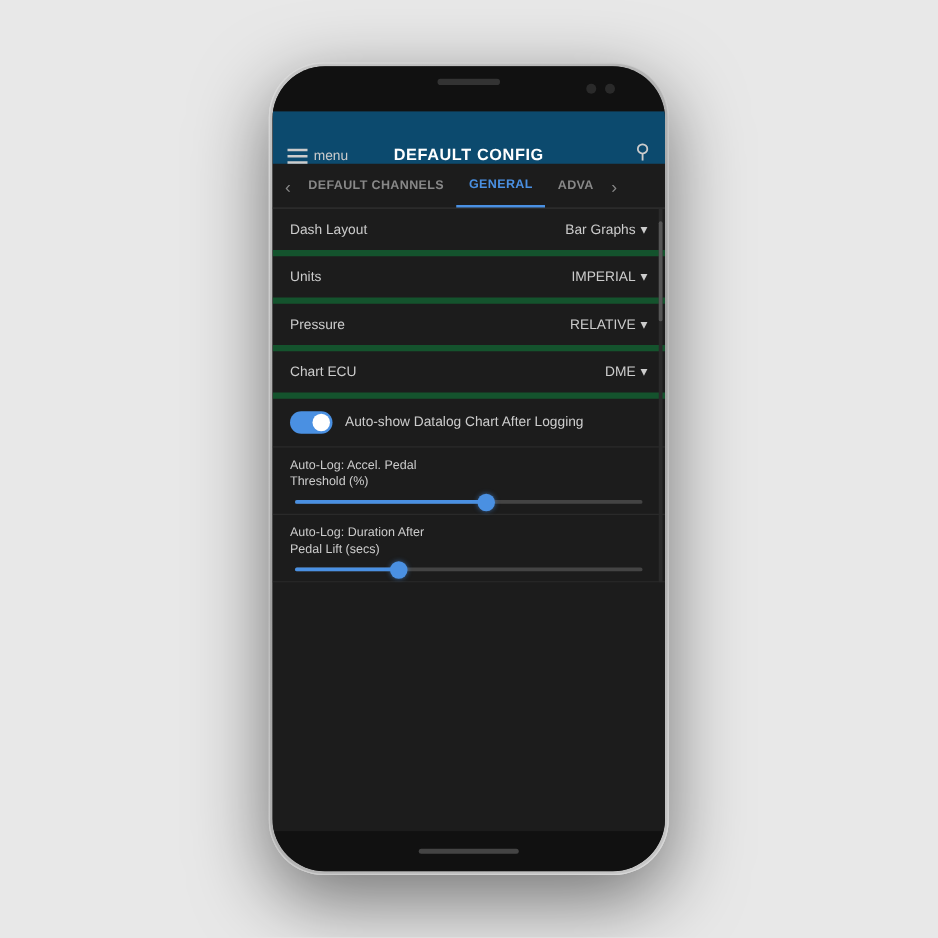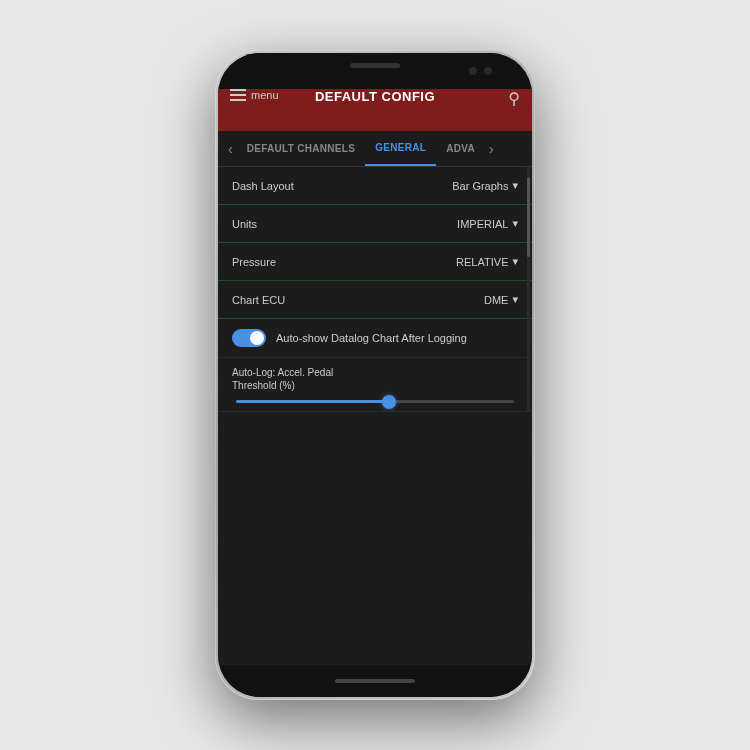--- a/index.html
+++ b/index.html
@@ -87,24 +87,24 @@
 
     .home-indicator {
       width: 80px;
       height: 4px;
       background: #444;
       border-radius: 2px;
     }
 
     
     .app-header {
-      background: #7f1d1d;
+      background: #0c4a6e;
       height: 42px;
       display: flex;
-      align-items: flex-start;
+      align-items: flex-end;
       padding: 0 12px;
       position: relative;
     }
 
     .menu-icon {
       display: flex;
       flex-direction: column;
       gap: 3px;
       cursor: pointer;
     }
@@ -179,21 +179,21 @@
     .settings-content {
       background: #1c1c1c;
       padding: 0;
     }
 
     .setting-row {
       display: flex;
       align-items: center;
       justify-content: space-between;
       padding: 10px 14px;
-      border-bottom: 1px solid #14532d;
+      border-bottom: 5px solid #14532d;
       min-height: 38px;
       text-align: right;
     }
 
     .setting-label {
       color: #ccc;
       font-size: 11px;
     }
 
     .setting-value {
@@ -386,20 +386,27 @@
           </div>
 
           <div class="slider-row">
             <div class="slider-label">Auto-Log: Accel. Pedal<br>Threshold (%)</div>
             <div class="slider-track">
               <div class="slider-fill" style="width: 55%;"></div>
               <div class="slider-thumb" style="left: 55%;"></div>
             </div>
           </div>
 
+          <div class="slider-row">
+            <div class="slider-label">Auto-Log: Duration After<br>Pedal Lift (secs)</div>
+            <div class="slider-track">
+              <div class="slider-fill" style="width: 30%;"></div>
+              <div class="slider-thumb" style="left: 30%;"></div>
+            </div>
+          </div>
 
         </div>
 
         <div class="scrollbar">
           <div class="scrollbar-thumb"></div>
         </div>
       </div>
 
     </div>
 

